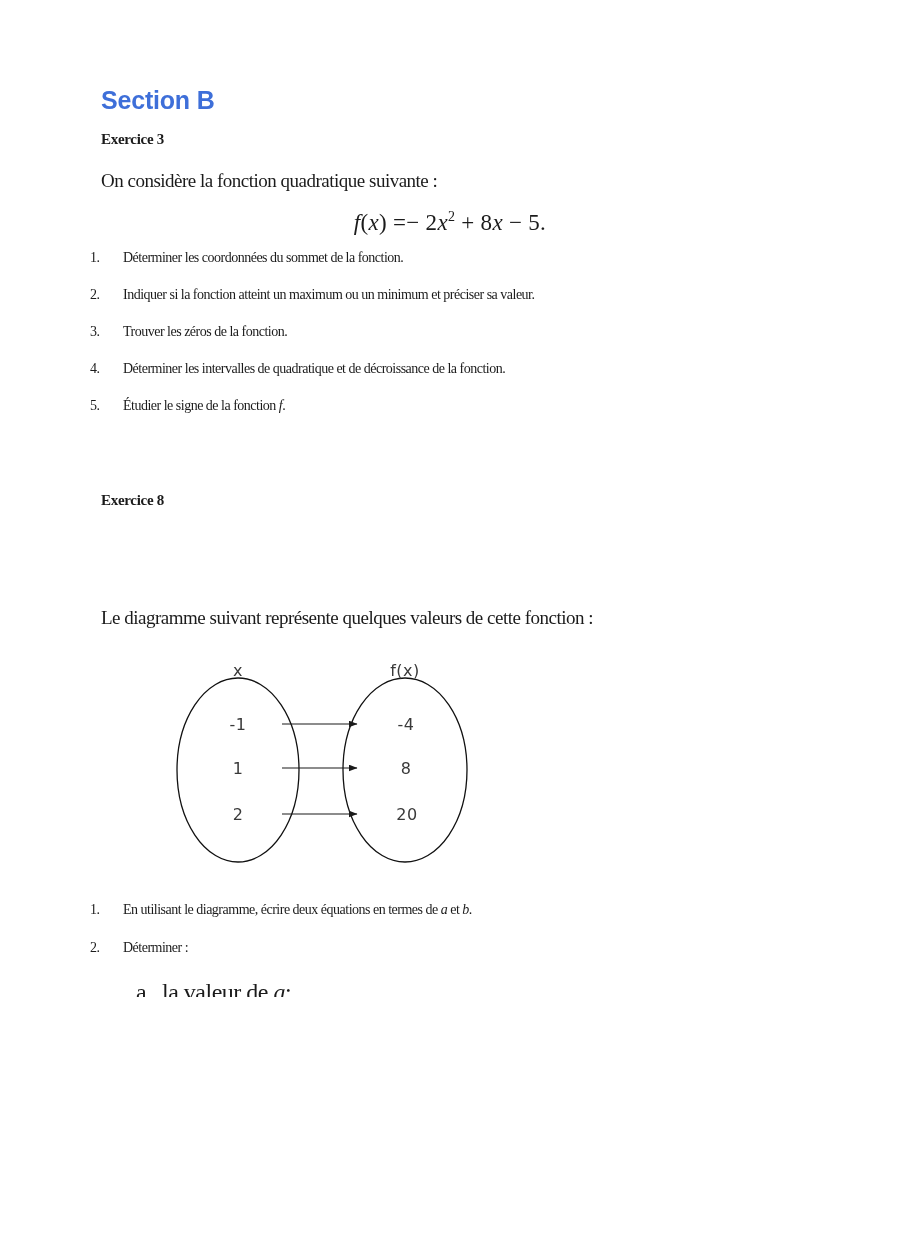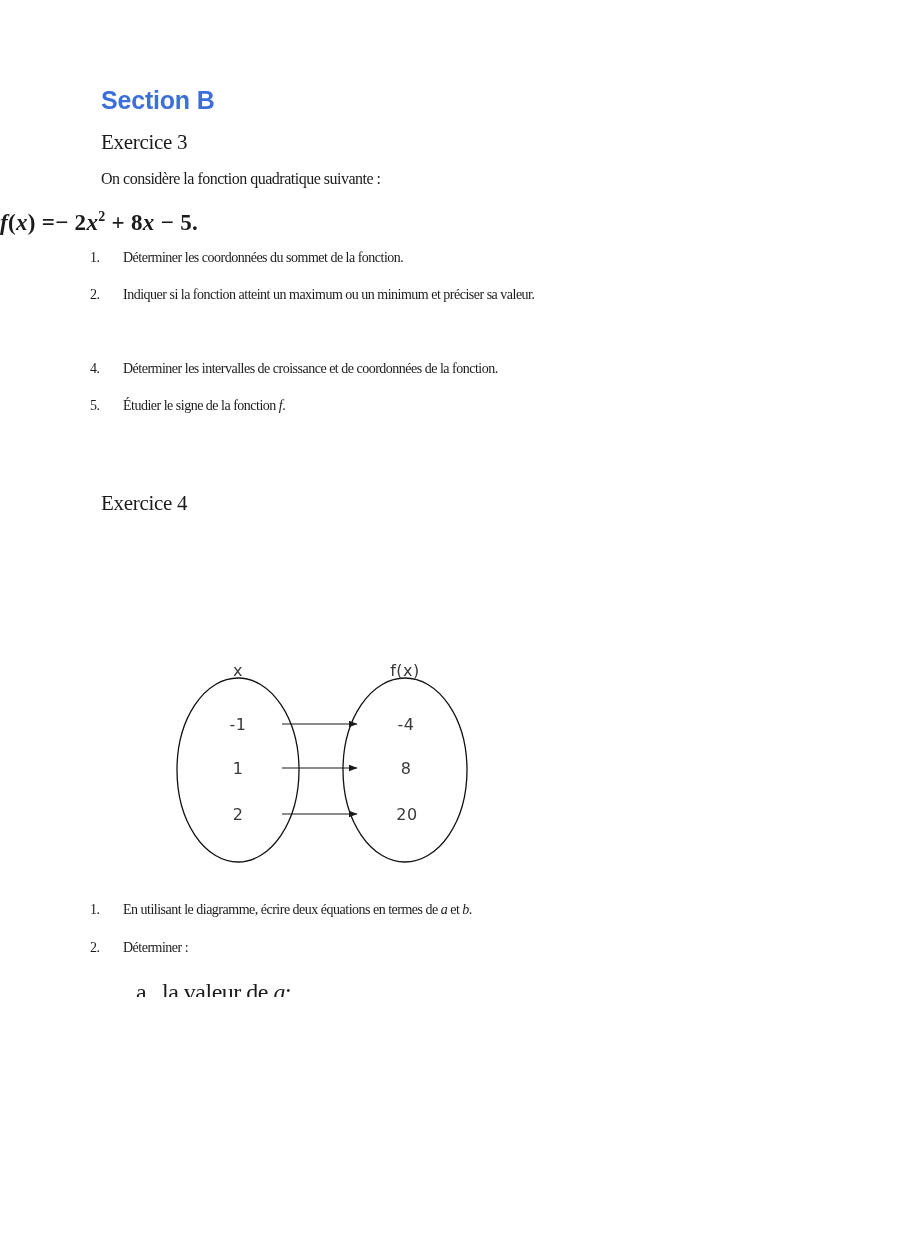--- a/index.html
+++ b/index.html
@@ -20,40 +20,39 @@
   .section-title {
     left: 101px; top: 88px;
     font-family: "Liberation Sans", sans-serif;
     font-weight: 700;
     font-size: 25px;
     letter-spacing: -0.2px;
     line-height: 1;
   }
   .ex-title {
     left: 101px;
-    font-weight: 400;
-    font-size: 21px;
+    font-weight: 700;
+    font-size: 15px;
     letter-spacing: -0.3px;
     line-height: 1;
   }
   .para {
     left: 101px;
-    font-size: 16px;
+    font-size: 19px;
     letter-spacing: -0.5px;
     line-height: 1;
     white-space: nowrap;
   }
   .formula {
     left: 0; width: 900px;
-    text-align: left;
+    text-align: center;
     font-size: 23px;
     letter-spacing: 0.3px;
     line-height: 1;
     white-space: nowrap;
-    font-weight: bold;
   }
   .formula sup {
     font-size: 14px;
     position: relative;
     top: -9px;
     vertical-align: baseline;
   }
   .list-item {
     left: 90px;
     font-size: 14px;
@@ -109,28 +108,32 @@
   <div class="abs ex-title" style="top:132px">Exercice 3</div>
   <div class="abs para" style="top:171px">On considère la fonction quadratique suivante :</div>
   <div class="abs formula" style="top:211px"><i>f</i>(<i>x</i>) =− 2<i>x</i><sup>2</sup> + 8<i>x</i> − 5.</div>
 
   <div class="abs list-item" style="top:251px">
     <span class="num">1.</span><span class="txt">Déterminer les coordonnées du sommet de la fonction.</span>
   </div>
   <div class="abs list-item" style="top:288px">
     <span class="num">2.</span><span class="txt">Indiquer si la fonction atteint un maximum ou un minimum et préciser sa valeur.</span>
   </div>
+  <div class="abs list-item" style="top:325px">
+    <span class="num">3.</span><span class="txt">Trouver les zéros de la fonction.</span>
+  </div>
   <div class="abs list-item" style="top:362px">
-    <span class="num">4.</span><span class="txt">Déterminer les intervalles de croissance et de coordonnées de la fonction.</span>
+    <span class="num">4.</span><span class="txt">Déterminer les intervalles de quadratique et de décroissance de la fonction.</span>
   </div>
   <div class="abs list-item" style="top:399px">
     <span class="num">5.</span><span class="txt">Étudier le signe de la fonction <i>f</i>.</span>
   </div>
 
-  <div class="abs ex-title" style="top:493px">Exercice 4</div>
+  <div class="abs ex-title" style="top:493px">Exercice 8</div>
+  <div class="abs para" style="top:608px">Le diagramme suivant représente quelques valeurs de cette fonction :</div>
 
   <svg class="abs diagram" width="320" height="225" viewBox="0 0 320 225" xmlns="http://www.w3.org/2000/svg">
     <defs>
       <marker id="ah" markerWidth="10" markerHeight="8" refX="8.5" refY="3.5" orient="auto" markerUnits="userSpaceOnUse">
         <path d="M0,0 L9,3.5 L0,7 Z" fill="#1a1a1a"></path>
       </marker>
     </defs>
     <ellipse class="shape" cx="78" cy="120" rx="61" ry="92"></ellipse>
     <ellipse class="shape" cx="245" cy="120" rx="62" ry="92"></ellipse>
 

